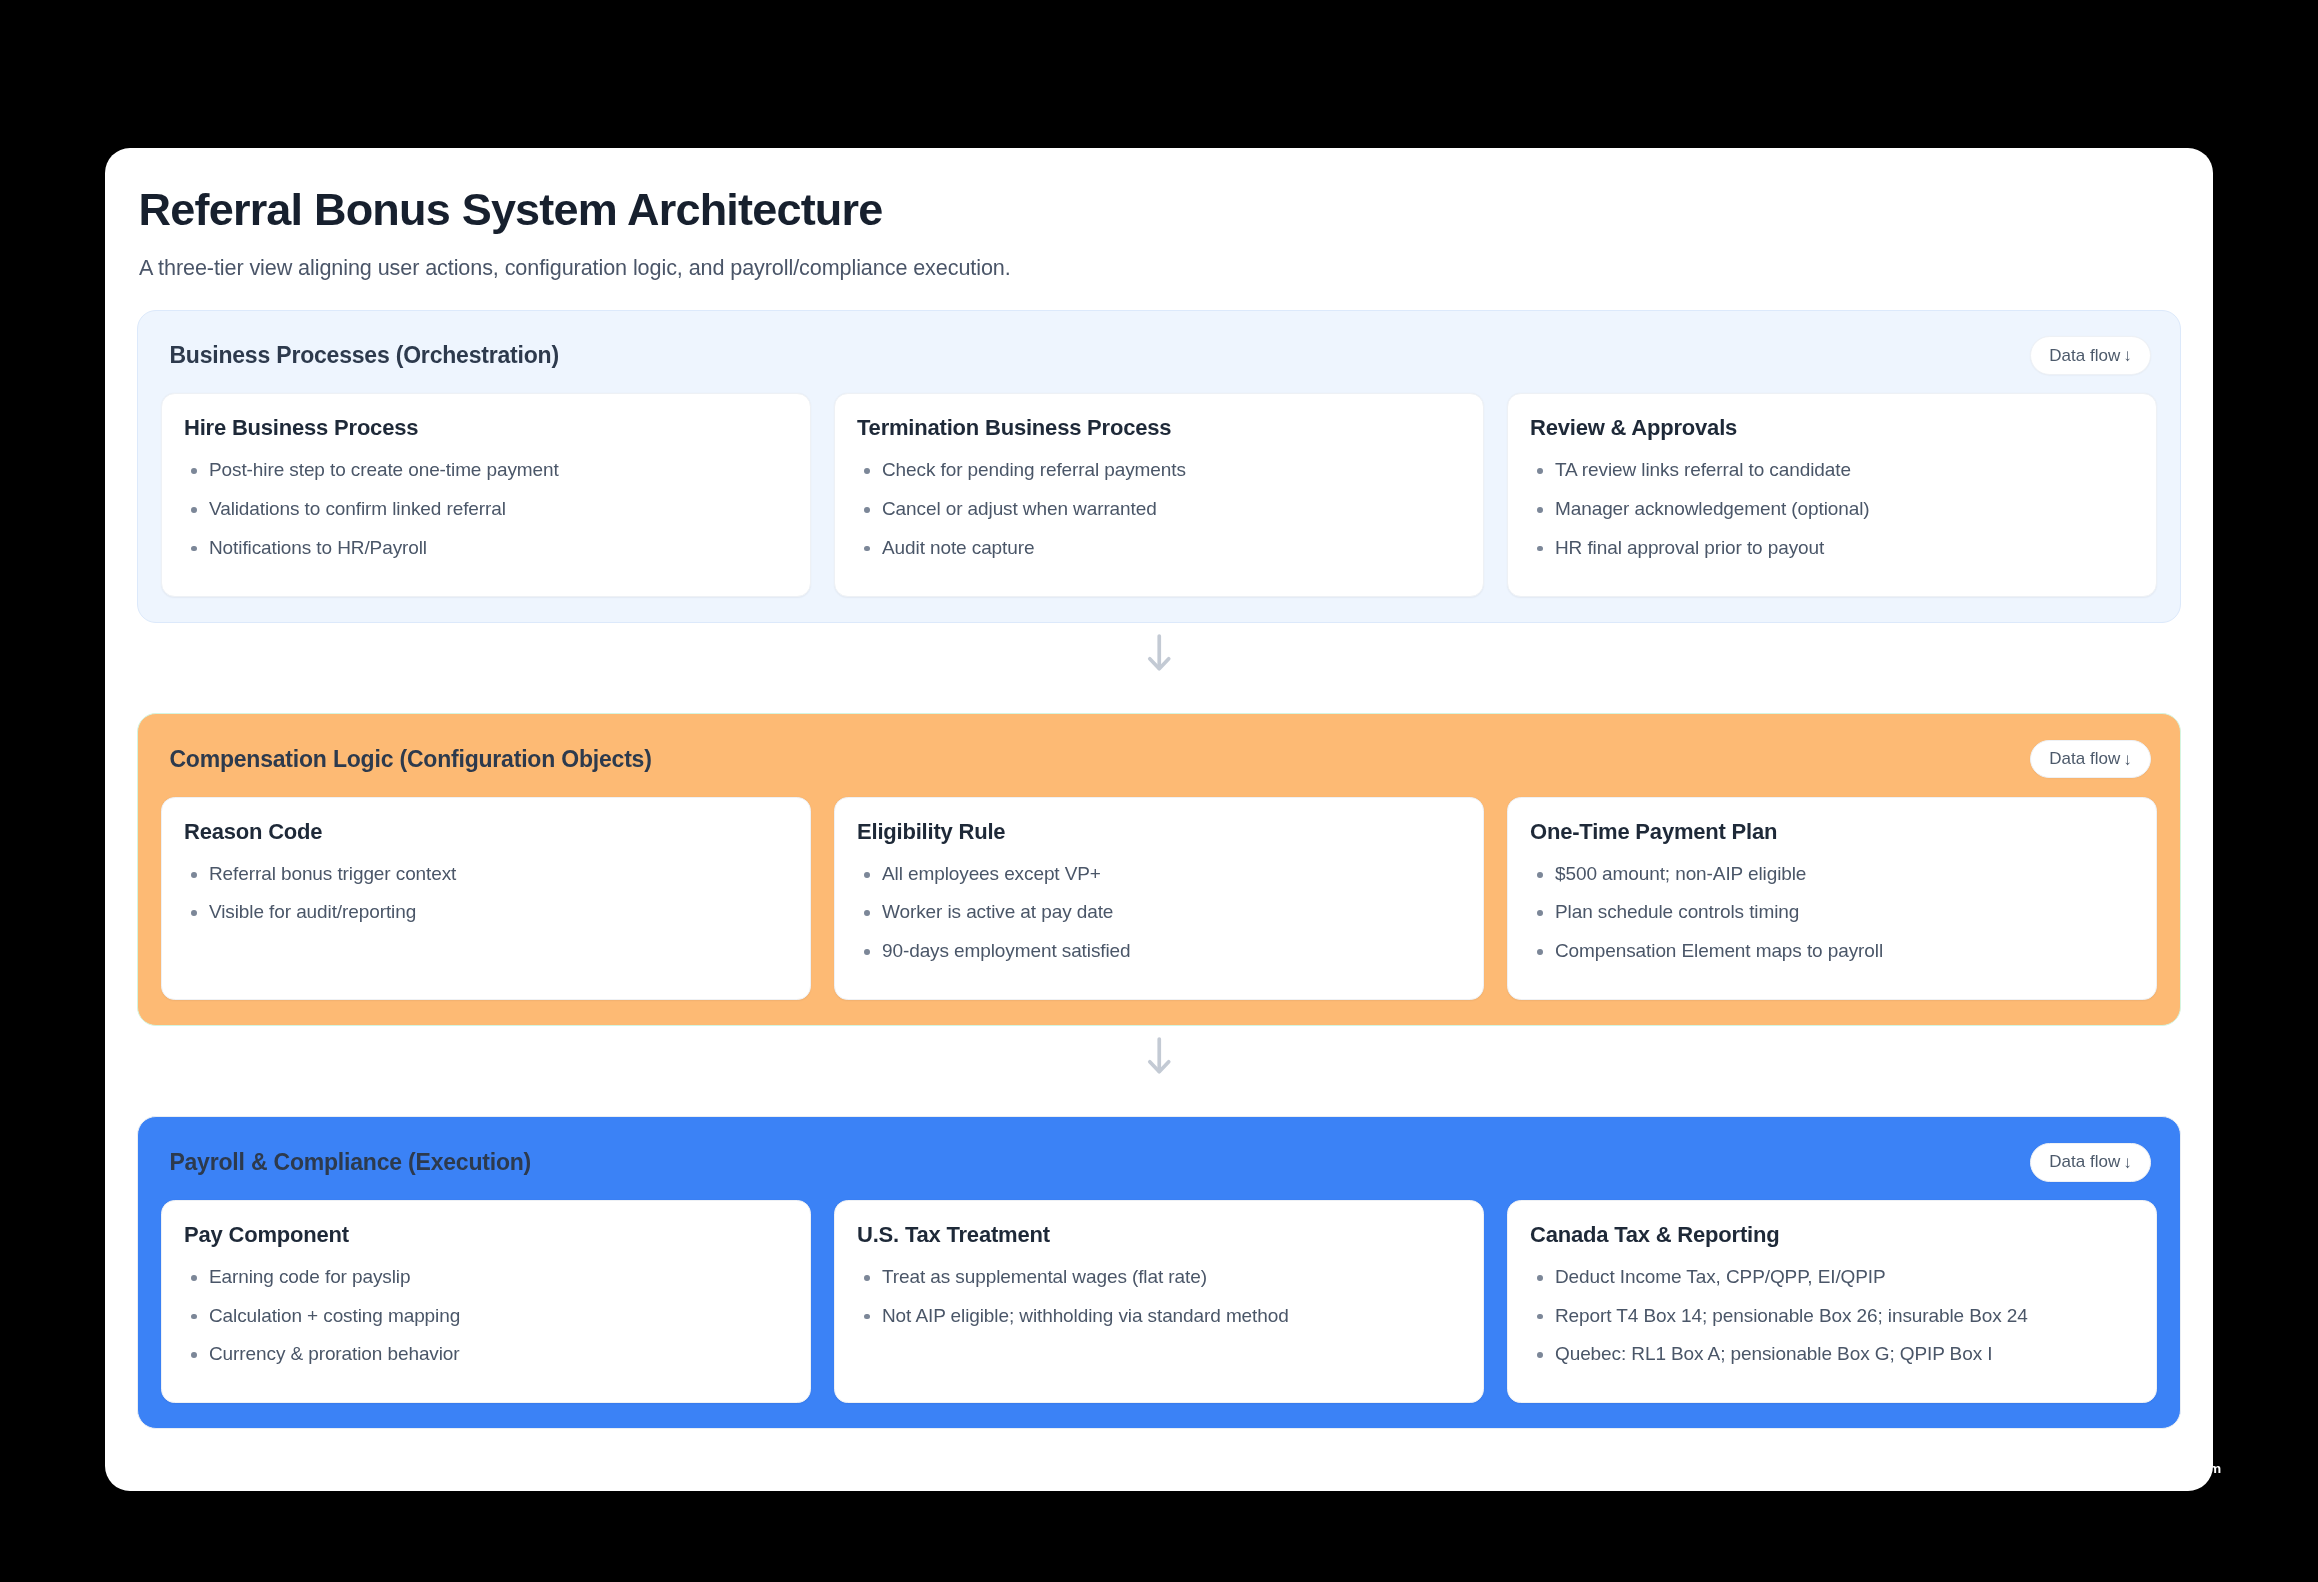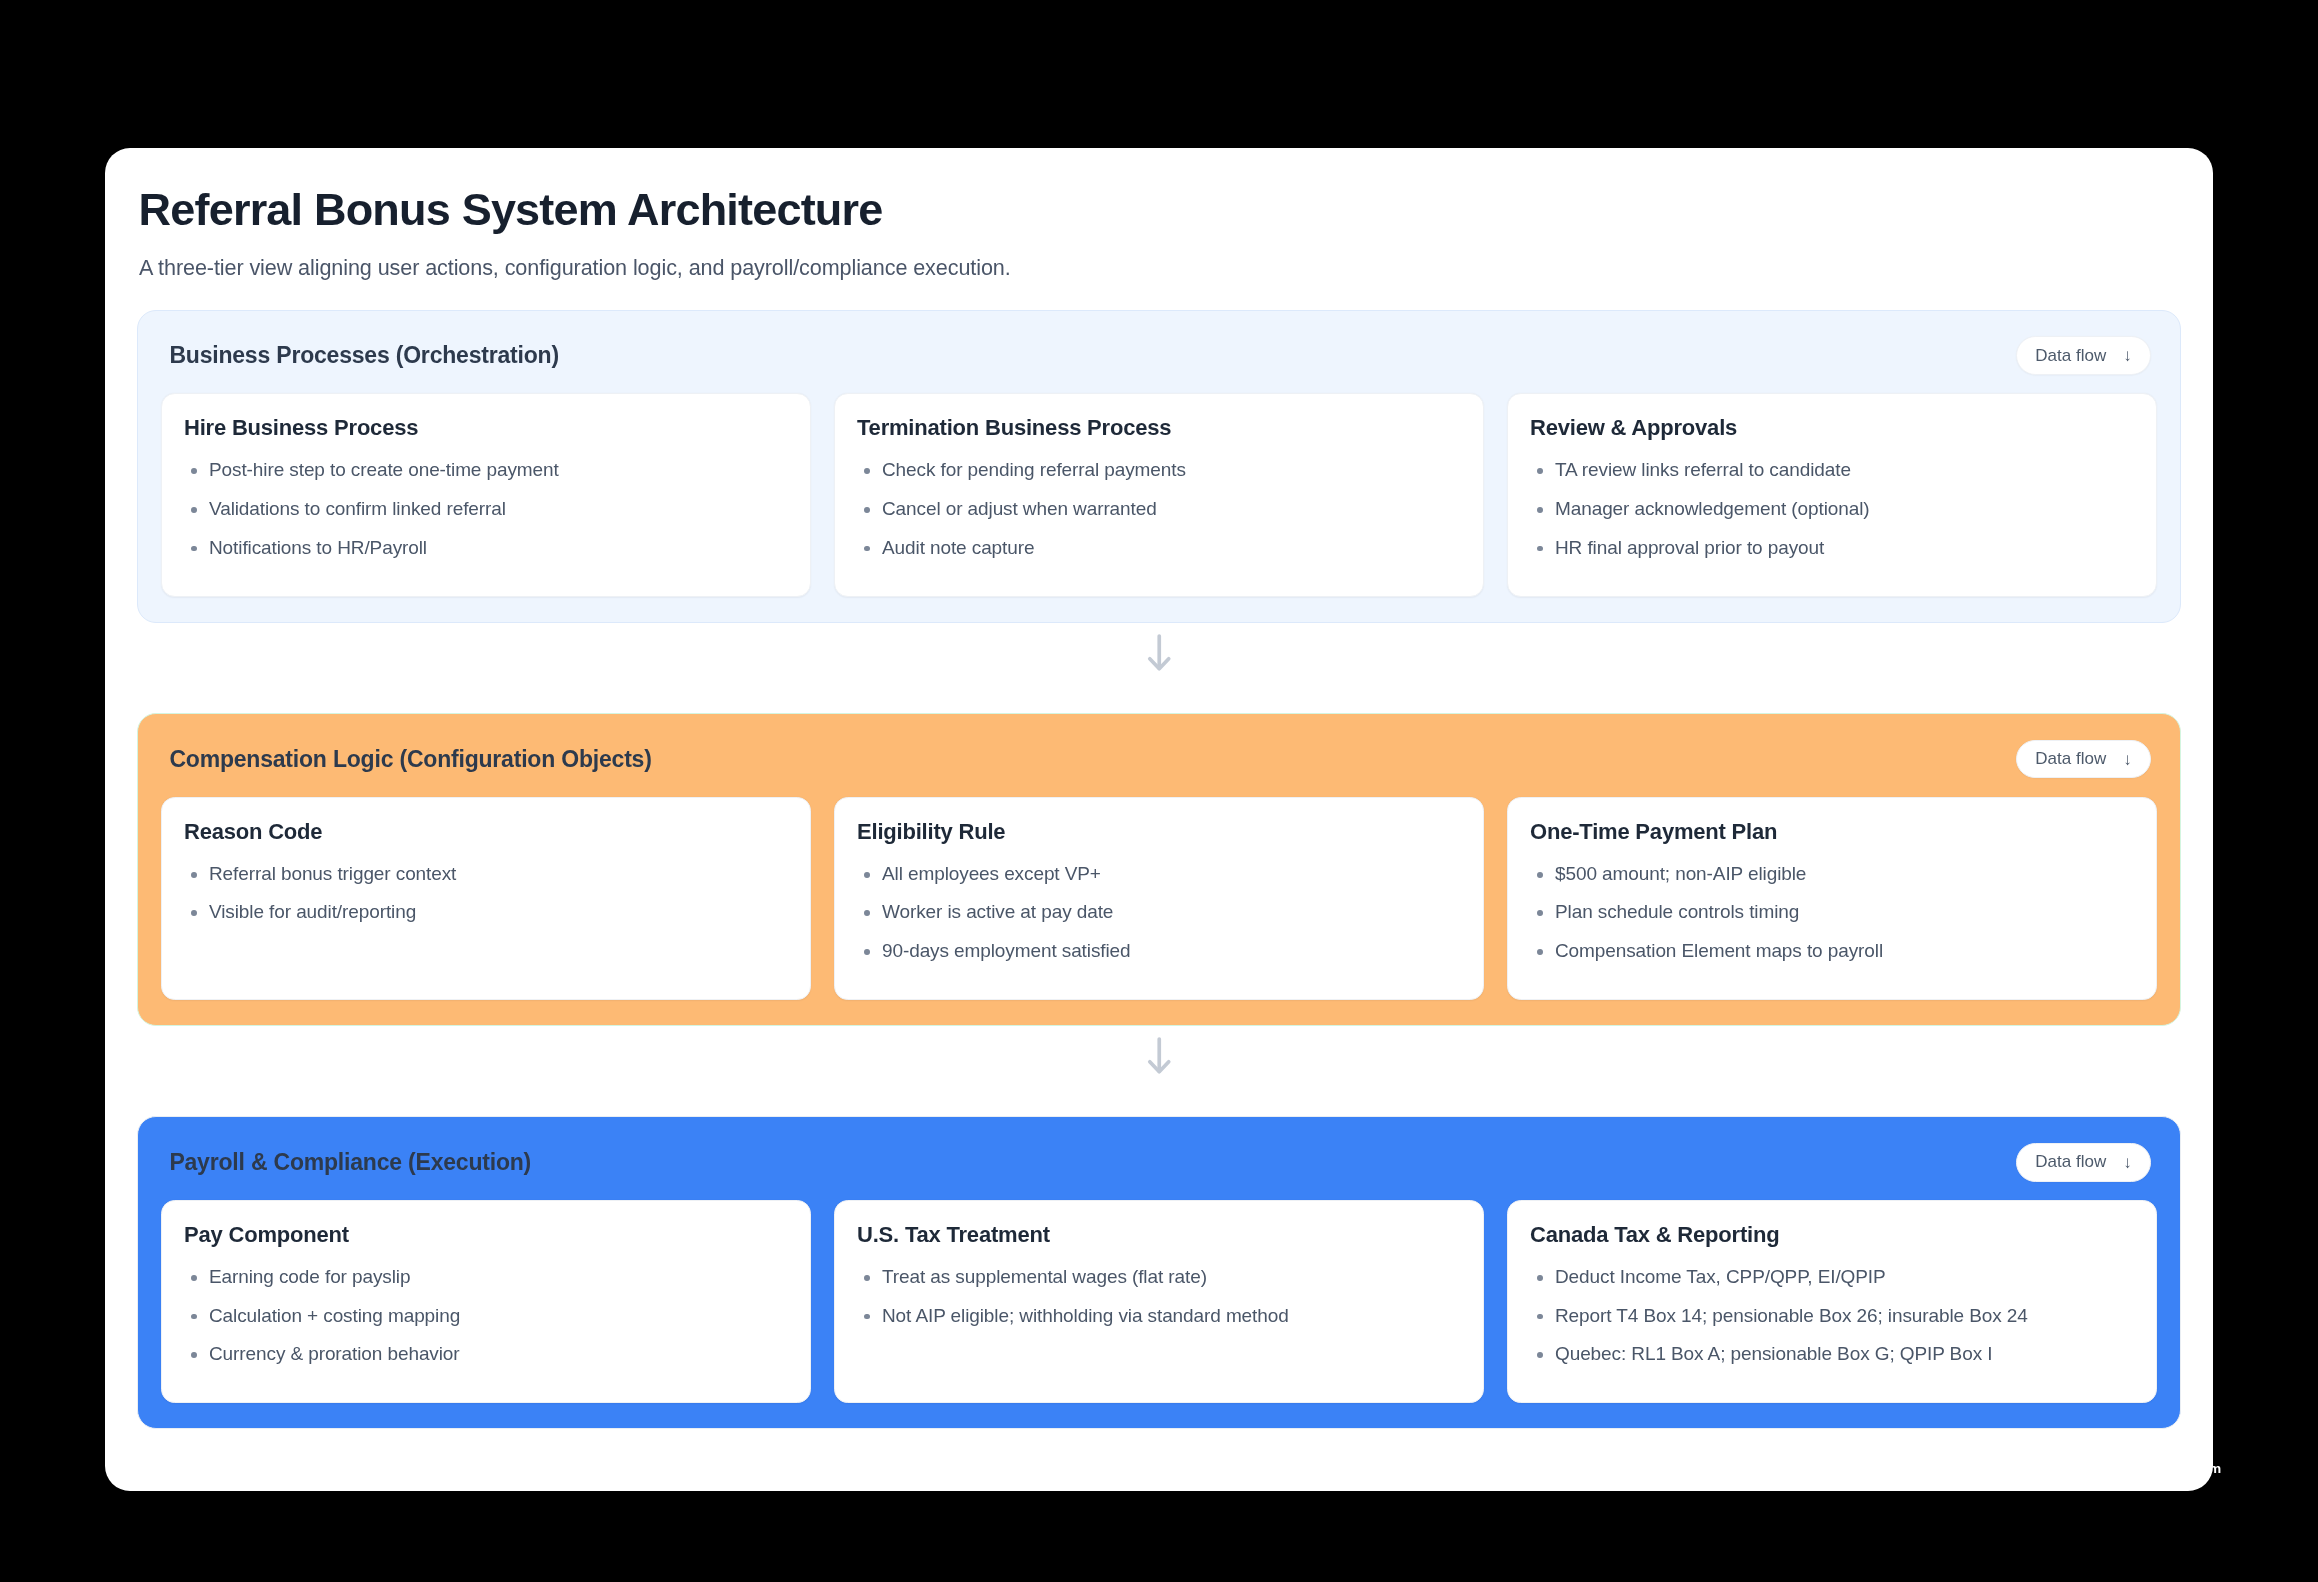--- a/index.html
+++ b/index.html
@@ -73,21 +73,21 @@
   .tier-title {
     font-size: 23px;
     font-weight: 700;
     color: #2d3a4d;
     letter-spacing: -0.2px;
   }
 
   .flow-pill {
     display: inline-flex;
     align-items: center;
-    gap: 17px;
+    gap: 3px;
     background: #ffffff;
     border: 1.1px solid #eef1f5;
     border-radius: 526px;
     padding: 8.4px 18px;
     font-size: 17px;
     color: #4d5a6b;
     box-shadow: 0 0.5px 1.6px rgba(16,24,40,0.05);
     white-space: nowrap;
   }
   .flow-pill .arrow-glyph { font-size: 17px; line-height: 1; }

